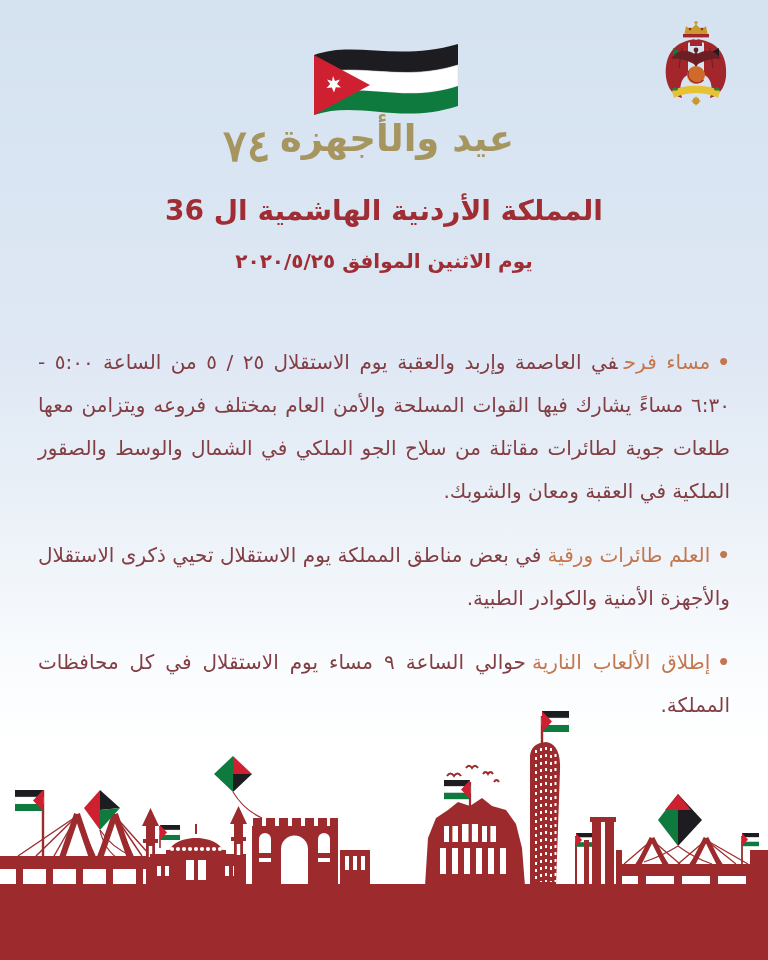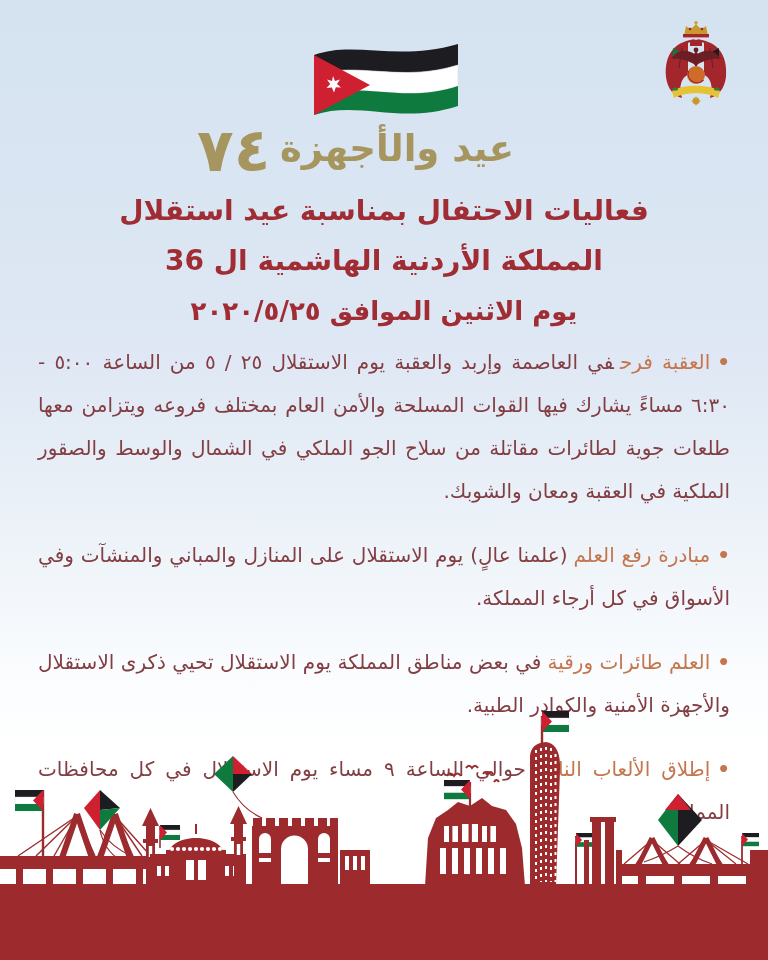--- a/index.html
+++ b/index.html
@@ -18,31 +18,31 @@
   }
   .logo-flag{display:block;margin:0 auto;}
   .logo-title{
     margin-top:-6px;
     color:#a6955f;
     font-weight:bold;
     white-space:nowrap;
     line-height:1;
   }
   .logo-words{font-size:37px;letter-spacing:-1px;}
-  .logo-num{font-size:60px;vertical-align:-10px;margin-right:4px;}
+  .logo-num{font-size:44px;vertical-align:-10px;margin-right:4px;font-family:Liberation Serif, serif;}
   .crest{position:absolute;top:20px;right:28px;}
   
   .heading{
     position:absolute;top:186px;left:0;right:0;
     text-align:center;
     color:#a02c34;
     font-weight:bold;
   }
   .heading-line{font-size:28px;line-height:50px;}
-  .heading-line.small{font-size:26px;}
+  .heading-line.small{font-size:20px;}
   
   .bullets{
     position:absolute;top:341px;right:38px;left:38px;
     color:#823e43;
     font-size:20px;
     line-height:43px;
     text-align:justify;
   }
   .bullet{margin-bottom:21px;}
   .b-marker{color:#c4764e;font-weight:bold;margin-left:7px;}
@@ -98,31 +98,27 @@
     <path d="M20,71 C31,64 57,64 68,71 L66,78 C56,71.5 32,71.5 22,78 Z" fill="#e6c235"></path>
     <ellipse cx="23" cy="69" rx="3" ry="1.6" fill="#2a7a3d"></ellipse>
     <ellipse cx="65" cy="69" rx="3" ry="1.6" fill="#2a7a3d"></ellipse>
 
     <circle cx="44" cy="81" r="3.4" fill="#c8992e"></circle>
     <line x1="44" y1="76.5" x2="44" y2="85.5" stroke="#c8992e" stroke-width="1"></line>
     <line x1="39.5" y1="81" x2="48.5" y2="81" stroke="#c8992e" stroke-width="1"></line>
   </svg>
 
   <div class="heading">
-    <div class="heading-line">فعاليات الاحتفال بمناسبة عيد استقلال</div>
     <div class="heading-line">المملكة الأردنية الهاشمية ال 36</div>
     <div class="heading-line small">يوم الاثنين الموافق ٢٠٢٠/٥/٢٥</div>
   </div>
 
   <div class="bullets">
     <div class="bullet">
-      <span class="b-marker">•</span><span class="b-lead">العقبة فرح</span><span class="b-rest">في العاصمة وإربد والعقبة يوم الاستقلال ٢٥ / ٥ من الساعة ٥:٠٠ - ٦:٣٠ مساءً يشارك فيها القوات المسلحة والأمن العام بمختلف فروعه ويتزامن معها طلعات جوية لطائرات مقاتلة من سلاح الجو الملكي في الشمال والوسط والصقور الملكية في العقبة ومعان والشوبك.</span>
-    </div>
-    <div class="bullet">
-      <span class="b-marker">•</span><span class="b-lead">مبادرة رفع العلم</span><span class="b-rest">(علمنا عالٍ) يوم الاستقلال على المنازل والمباني والمنشآت وفي الأسواق في كل أرجاء المملكة.</span>
+      <span class="b-marker">•</span><span class="b-lead">مساء فرح</span><span class="b-rest">في العاصمة وإربد والعقبة يوم الاستقلال ٢٥ / ٥ من الساعة ٥:٠٠ - ٦:٣٠ مساءً يشارك فيها القوات المسلحة والأمن العام بمختلف فروعه ويتزامن معها طلعات جوية لطائرات مقاتلة من سلاح الجو الملكي في الشمال والوسط والصقور الملكية في العقبة ومعان والشوبك.</span>
     </div>
     <div class="bullet">
       <span class="b-marker">•</span><span class="b-lead">العلم طائرات ورقية</span><span class="b-rest">في بعض مناطق المملكة يوم الاستقلال تحيي ذكرى الاستقلال والأجهزة الأمنية والكوادر الطبية.</span>
     </div>
     <div class="bullet">
       <span class="b-marker">•</span><span class="b-lead">إطلاق الألعاب النارية</span><span class="b-rest">حوالي الساعة ٩ مساء يوم الاستقلال في كل محافظات المملكة.</span>
     </div>
   </div>
 
   <svg class="skyline" width="768" height="262" viewBox="0 0 768 262">

